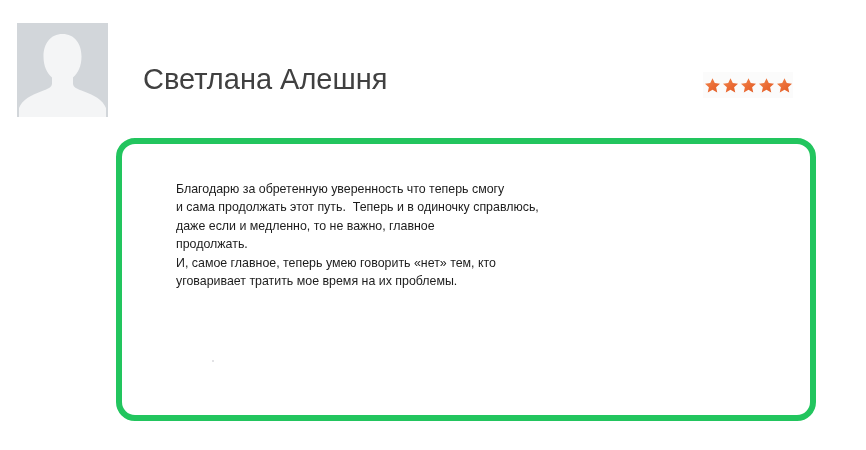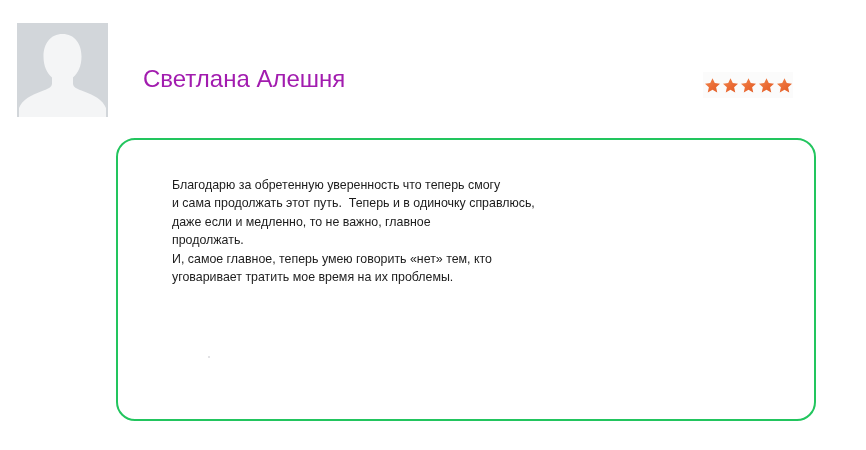--- a/index.html
+++ b/index.html
@@ -45,24 +45,24 @@
   #avatar svg {
     display: block;
     width: 91px;
     height: 94px;
   }
 
   #reviewer-name {
     position: absolute;
     left: 143px;
     top: 61px;
-    font-size: 24px;
+    font-size: 29px;
     line-height: 36px;
     font-weight: normal;
-    color: #a21caf;
+    color: #404040;
     white-space: nowrap;
     letter-spacing: 0px;
   }
 
   #rating-stars {
     position: absolute;
     left: 703px;
     top: 72px;
     width: 90px;
     height: 26px;
@@ -79,21 +79,21 @@
   }
 
   
   #testimonial-card {
     position: absolute;
     left: 116px;
     top: 138px;
     width: 700px;
     height: 283px;
     box-sizing: border-box;
-    border: 2px solid #22c55e;
+    border: 6px solid #22c55e;
     border-radius: 19px;
     background: #ffffff;
   }
 
   #testimonial-text {
     position: absolute;
     left: 54px;
     top: 36px;
     width: 600px;
     font-size: 12.4px;

